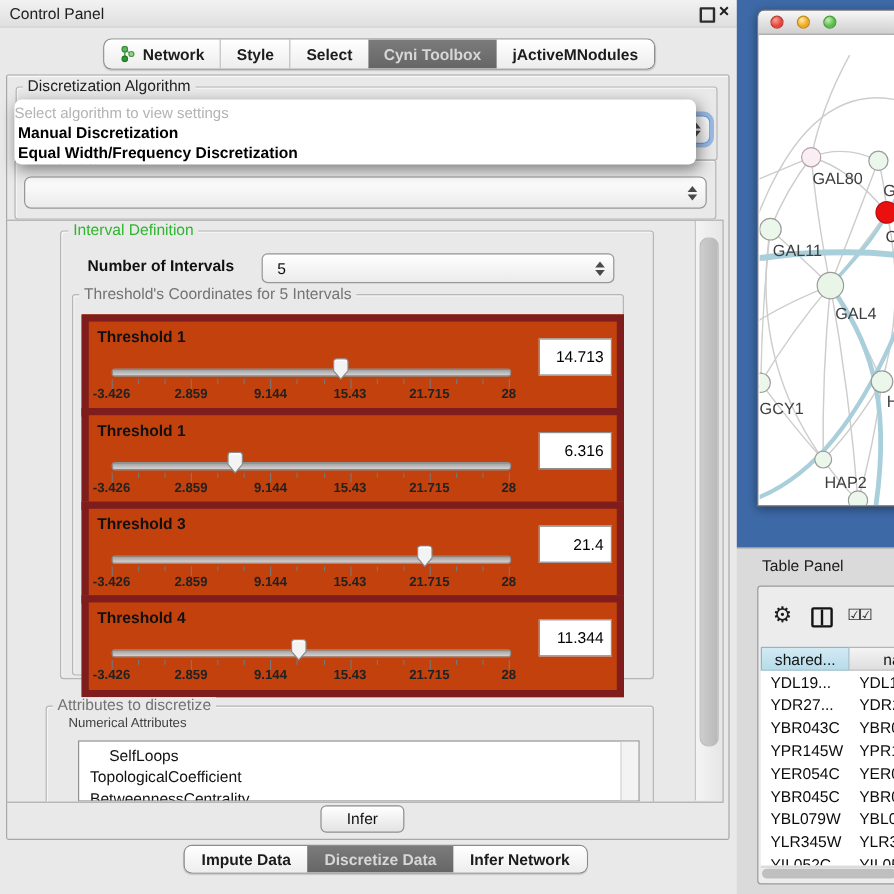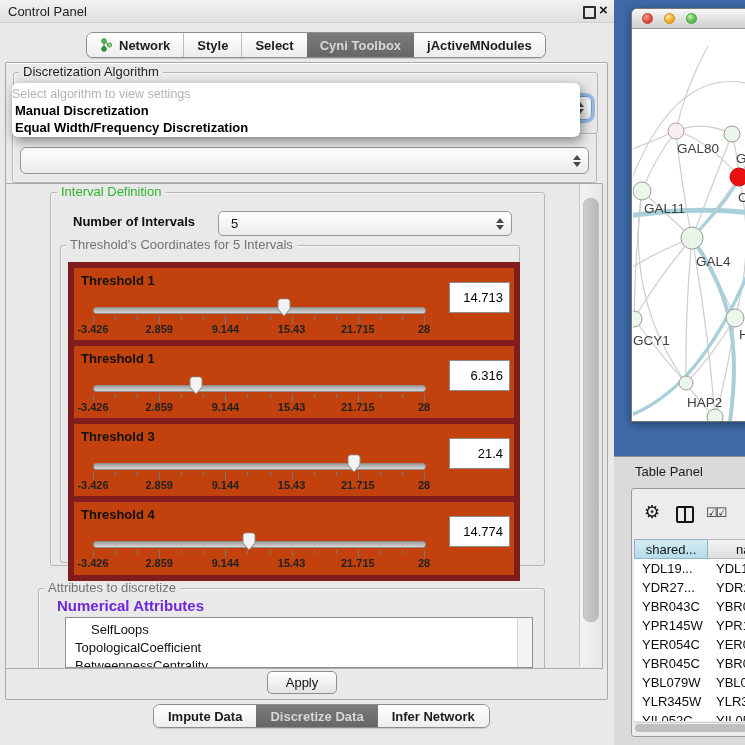--- a/index.html
+++ b/index.html
@@ -296,40 +296,40 @@
             <div class="tick-label" style="left: -3px;">-3.426</div>
             <div class="tick-label" style="left: 63.2px;">2.859</div>
             <div class="tick-label" style="left: 129.4px;">9.144</div>
             <div class="tick-label" style="left: 195.6px;">15.43</div>
             <div class="tick-label" style="left: 261.8px;">21.715</div>
             <div class="tick-label" style="left: 328px;">28</div>
             <svg class="thr-handle" width="14" height="19" style="left: 167.568px;">
               <path d="M1,3.5 Q1,1 3.5,1 H10.5 Q13,1 13,3.5 V11 L7,18 L1,11 Z" fill="#f3f3f3" stroke="#8a8a8a" stroke-width="1"></path>
               <path d="M2.2,3.6 Q2.2,2.2 3.8,2.2 H10.2 Q11.8,2.2 11.8,3.6" fill="none" stroke="#ffffff" stroke-width="1"></path>
             </svg>
-            <div class="thr-value">14.774</div>
+            <div class="thr-value">11.344</div>
           </div>
         </div>
 
       <div class="groupbox" style="left:32px;top:404px;width:505px;height:95px;"></div>
       <span class="grouplabel blue-label" style="left:38px;top:397px;">Attributes to discretize</span>
-      <span style="position:absolute;left:51px;top:413px;font-size:15px;font-weight:bold;color:#6d28d9;">Numerical Attributes</span>
+      <span style="position:absolute;left:51px;top:413px;font-size:11px;font-weight:normal;color:#404040;">Numerical Attributes</span>
       <div id="attr-list" class="abs">
         <div id="attr-vscroll"></div>
       <div class="attr-item" style="top: 3px; margin-left: 16px;">SelfLoops</div>
           <div class="attr-item" style="top: 21px;">TopologicalCoefficient</div>
           <div class="attr-item" style="top: 39px;">BetweennessCentrality</div>
         </div>
 
       <div id="vscroll-track">
         <div id="vscroll-thumb" style="position:relative;left:3px;"></div>
       </div>
     </div>
 
-    <div id="apply-btn" class="abs">Apply</div>
+    <div id="apply-btn" class="abs">Infer</div>
 
     <div id="bottom-tabbar" class="abs segbar">
         <div class="seg">
           <span>Impute Data</span>
         </div>
         <div class="seg selected">
           <span>Discretize Data</span>
         </div>
         <div class="seg">
           <span>Infer Network</span>

